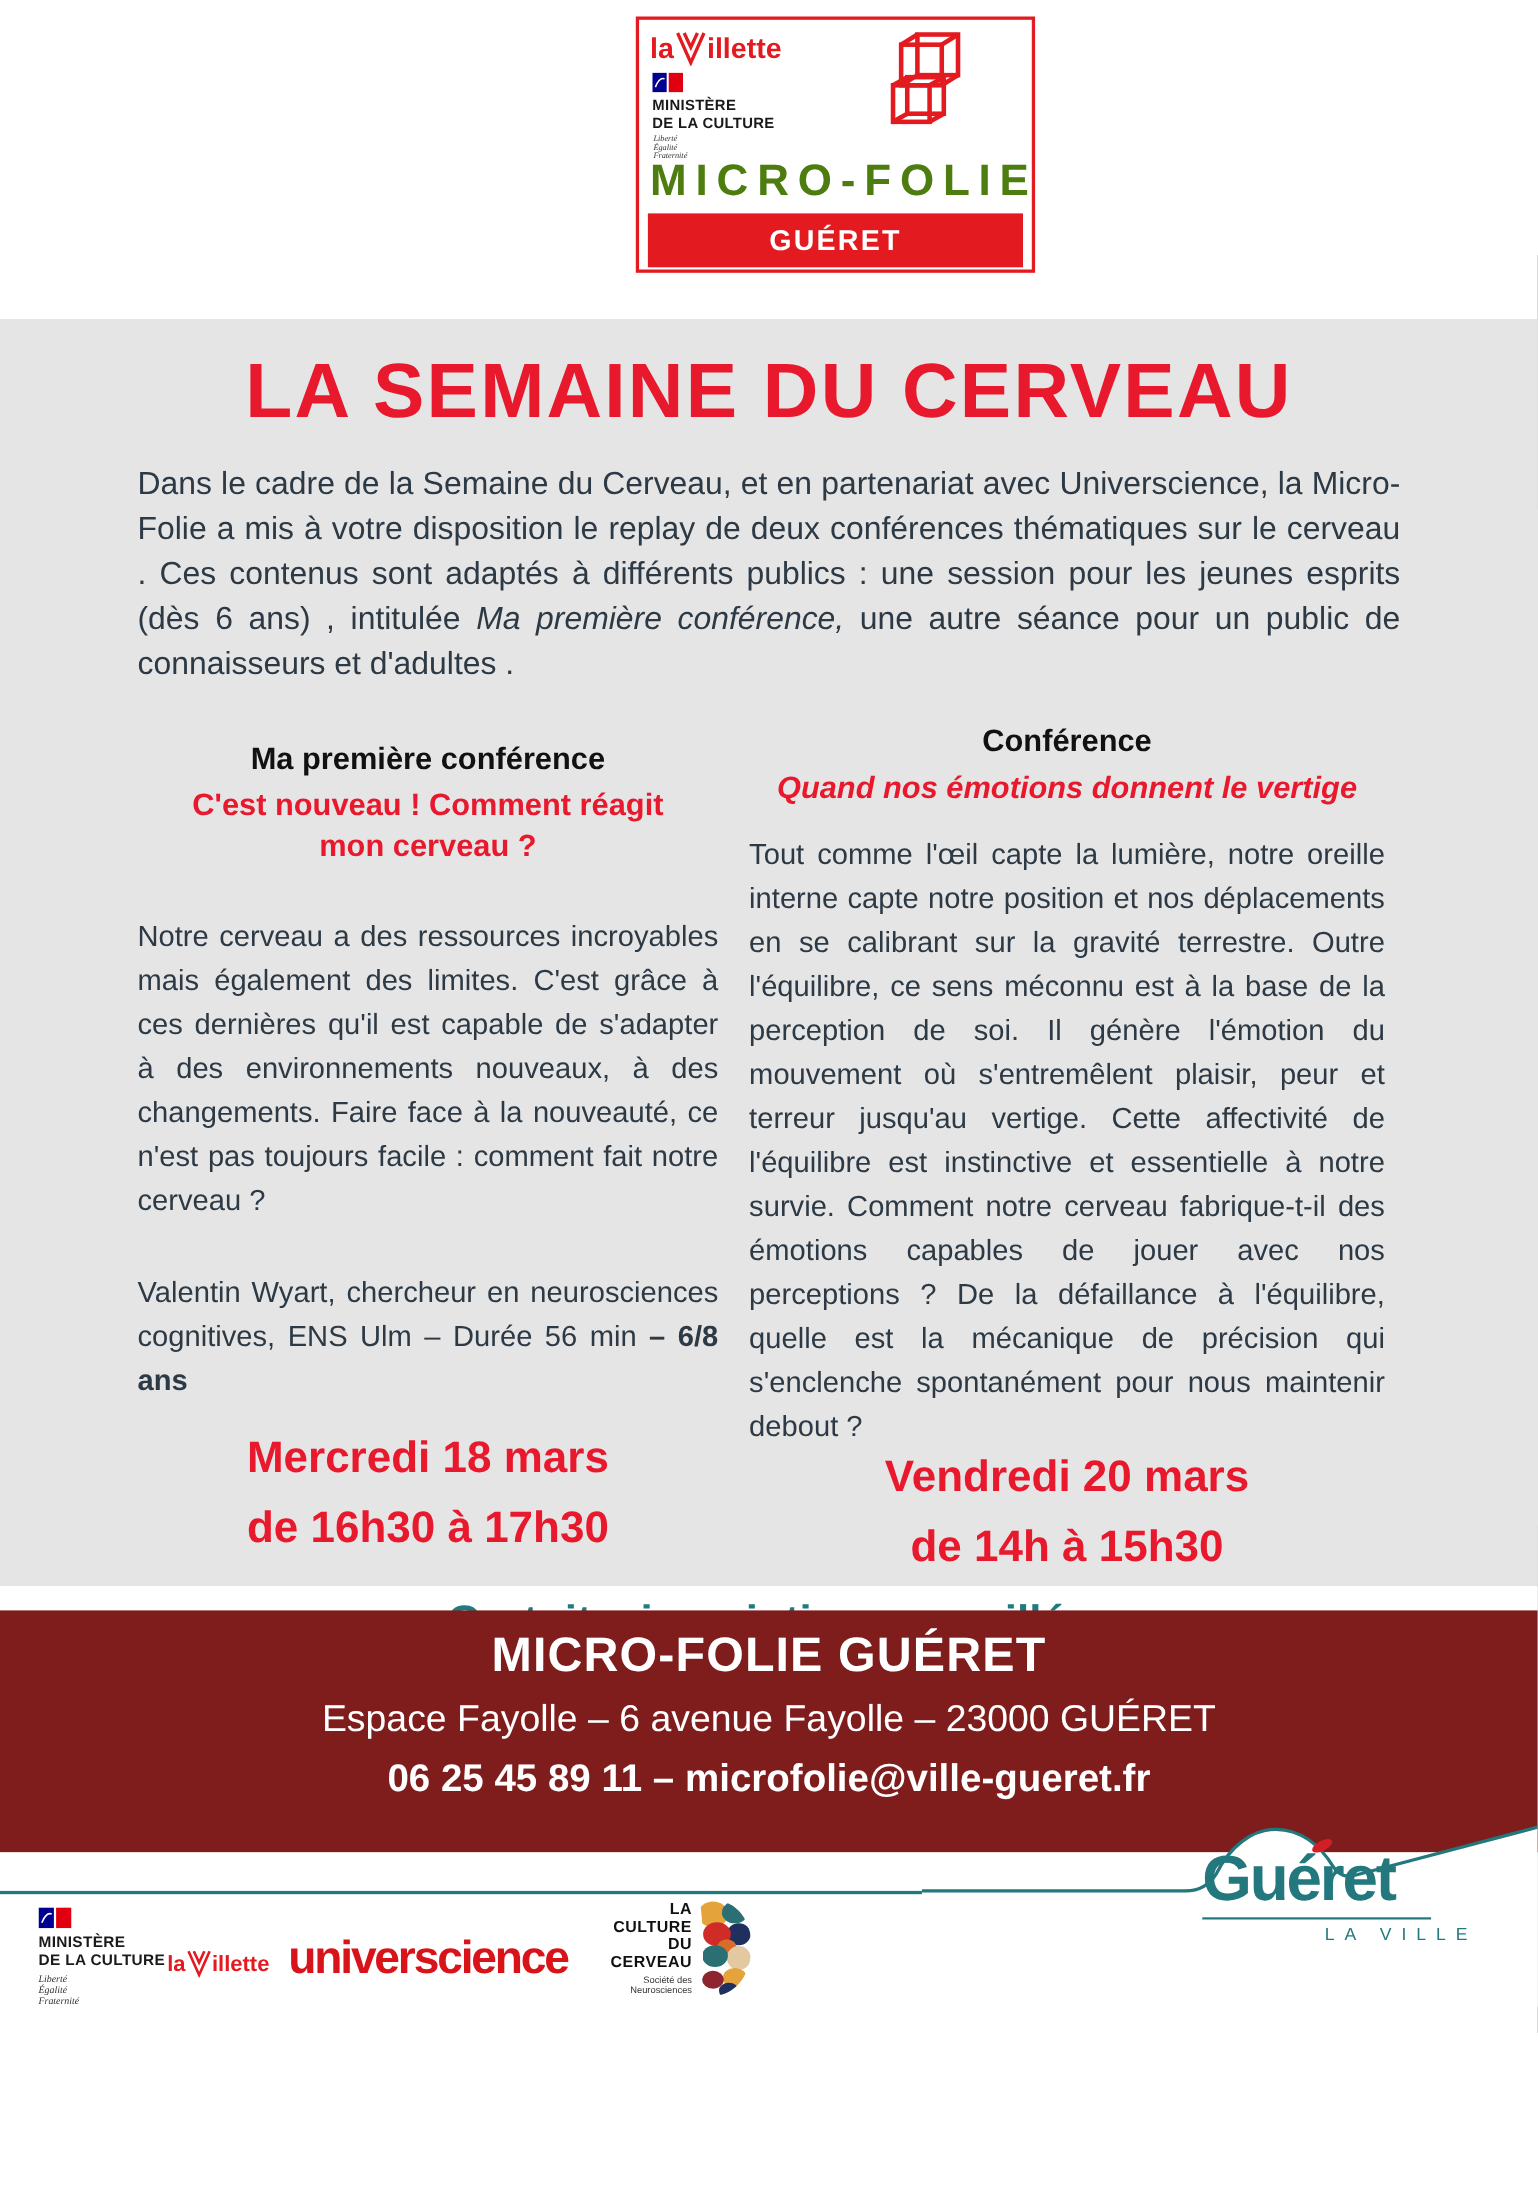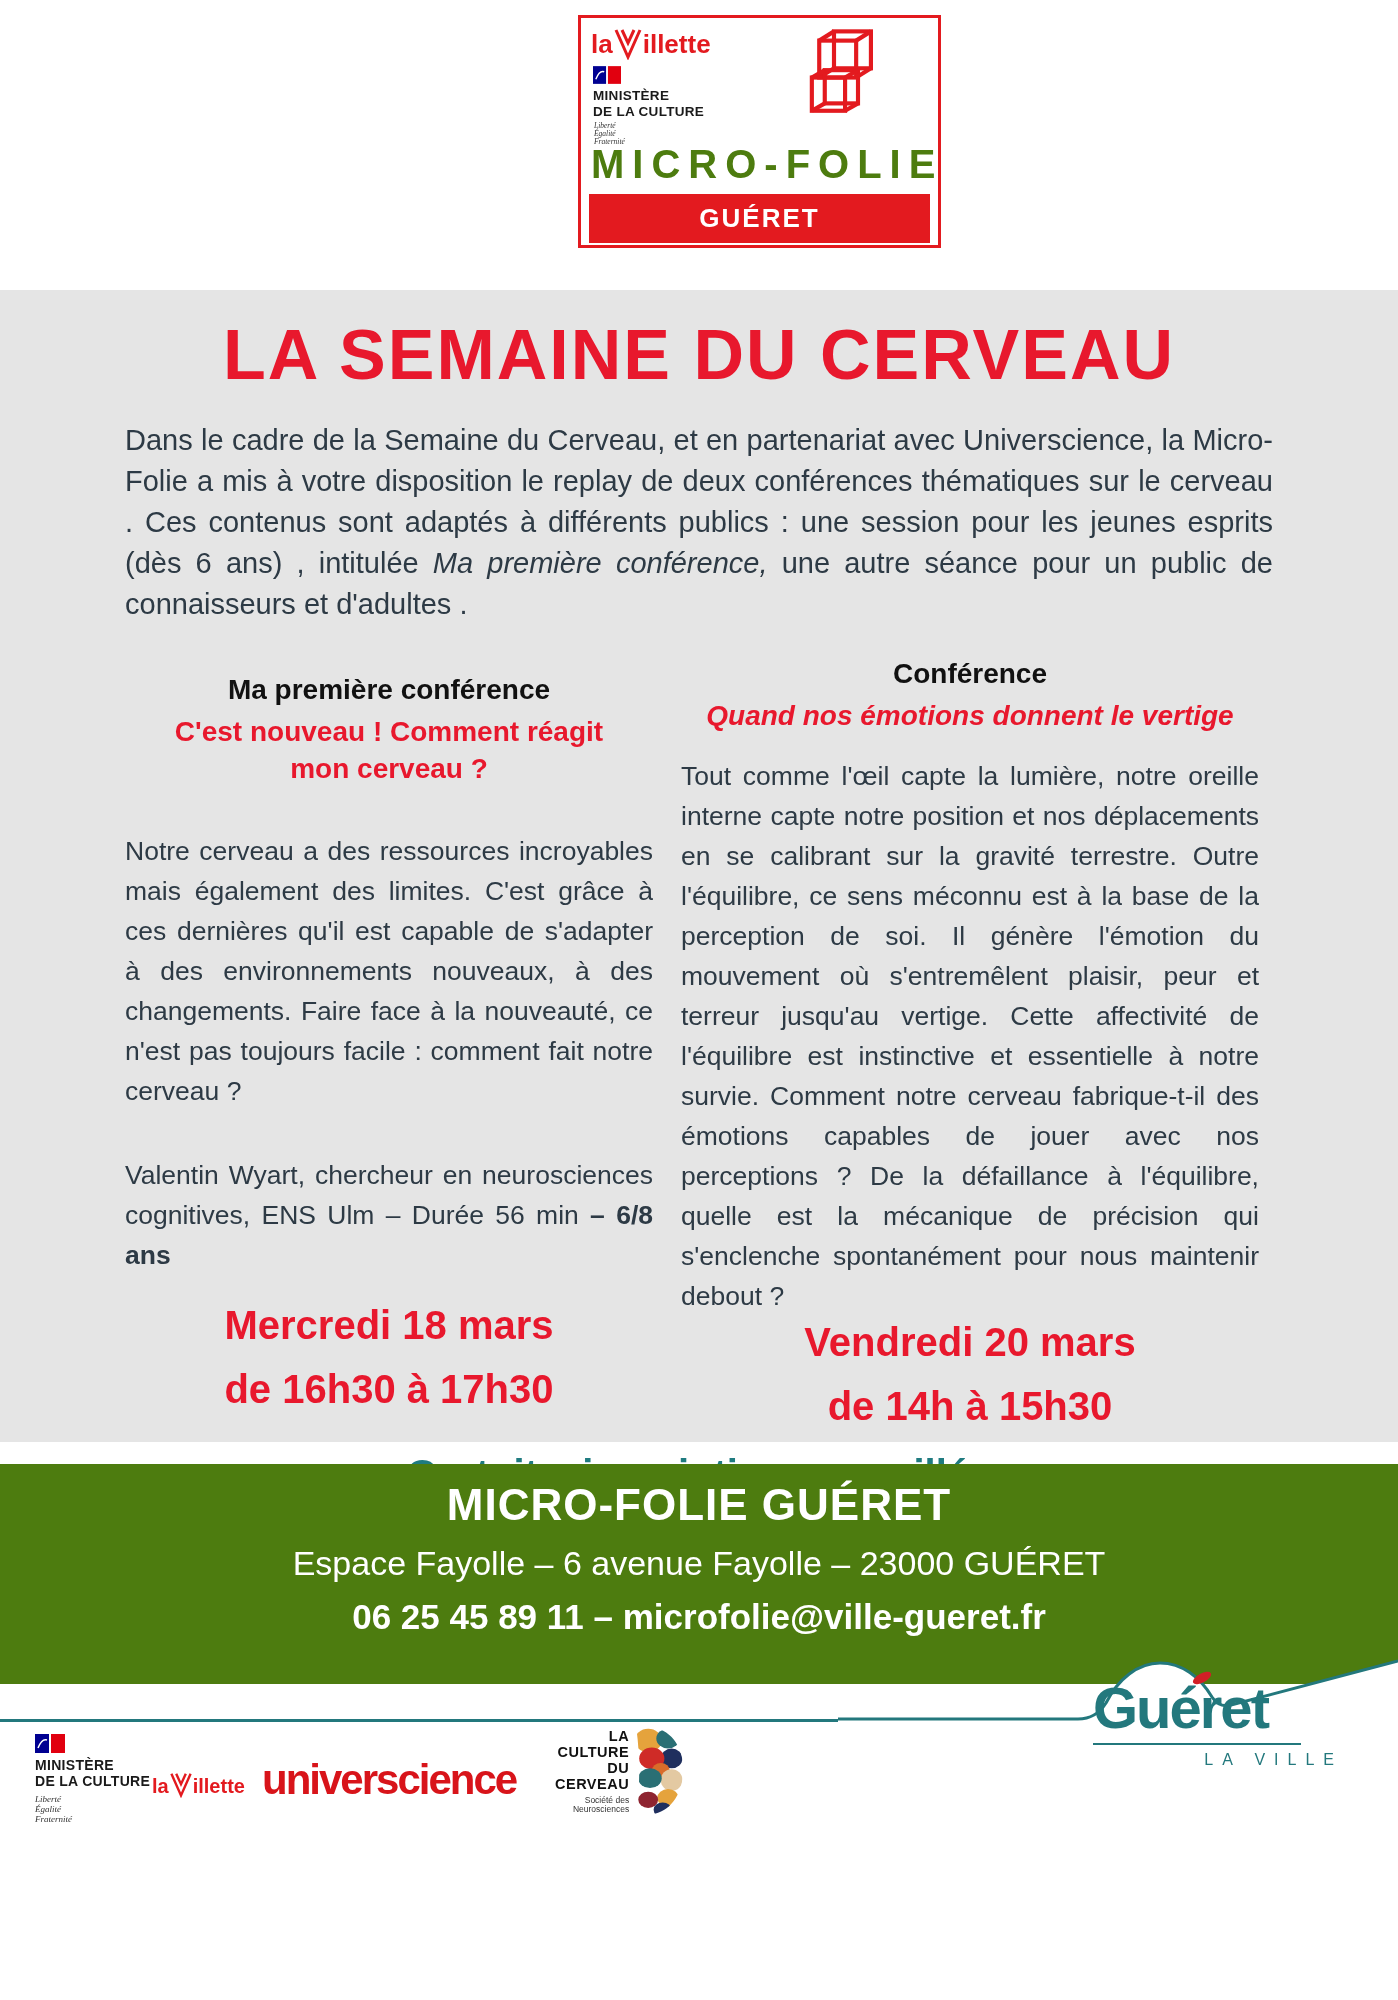--- a/index.html
+++ b/index.html
@@ -59,21 +59,21 @@
   .col-left .col-body{ margin-top:44px; }
   .col-right .col-body{ margin-top:22px; }
   .speaker b{ font-weight:bold; }
   .date-block{ margin-top:auto; text-align:center; color:#e8182d; font-weight:bold;
     font-size:40px; line-height:52px; padding-bottom:4px; }
   .date-block .d2{ margin-top:12px; }
   .gratuit{ text-align:center; color:#1f7b80; font-weight:bold; font-size:40px;
     line-height:54px; margin-top:28px; }
   
   .white-gap{ height:22px; background:#fff; }
-  .red-band{ height:220px; background:#4d7c0f; color:#fff; text-align:center; position:relative; }
+  .red-band{ height:220px; background:#7f1d1d; color:#fff; text-align:center; position:relative; }
   .fb-title{ padding-top:16px; font-size:44px; font-weight:bold; letter-spacing:1px; }
   .fb-address{ margin-top:14px; font-size:34px; }
   .fb-contact{ margin-top:14px; font-size:35px; font-weight:bold; }
   
   .bottom-white{ height:140px; position:relative; background:#fff; }
   .teal-rule{ position:absolute; left:0; top:35px; width:1100px; height:3px; background:#23787d; }
   .notch-svg{ position:absolute; right:0; top:-45px; }
   .gueret-logo{ position:absolute; right:55px; top:-10px; width:250px; }
   .gueret-name{ font-size:58px; font-weight:bold; color:#23787d; letter-spacing:-2px; position:relative; }
   .gueret-leaf{ position:absolute; left:96px; top:-4px; }

